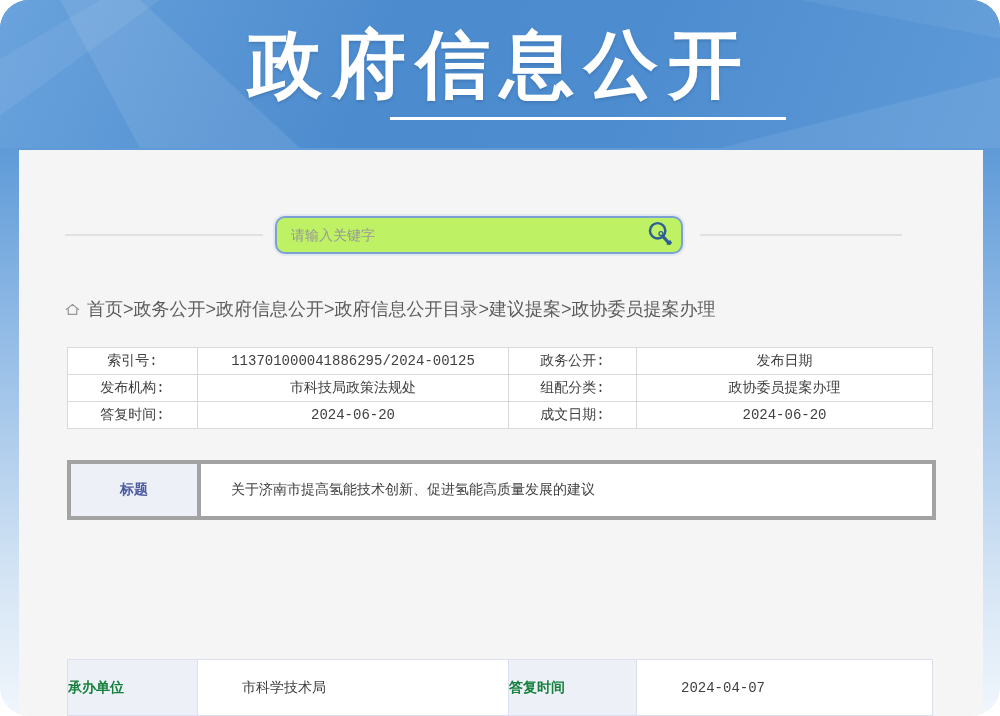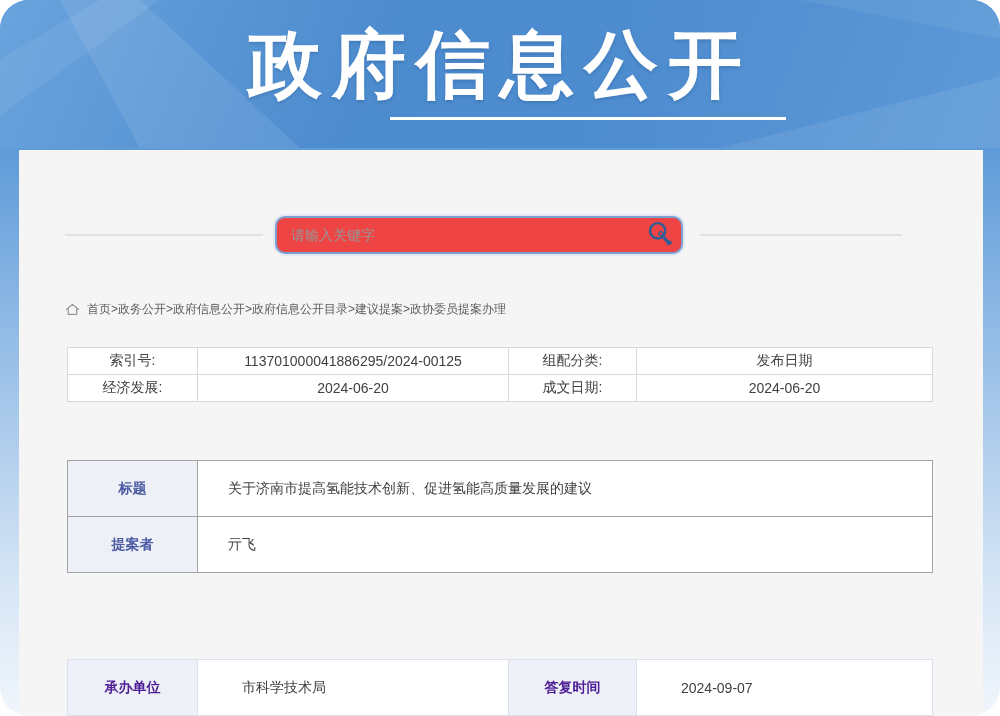--- a/index.html
+++ b/index.html
@@ -60,21 +60,21 @@
 
   
   .search-row { position: absolute; left: 0; top: 66px; width: 100%; height: 40px; }
   .divider { position: absolute; top: 18px; height: 2px; background: #e2e1e2; }
   .divider.left  { left: 46px;  width: 198px; }
   .divider.right { left: 681px; width: 202px; }
   .search-box {
     position: absolute;
     left: 256px; top: 0;
     width: 408px; height: 38px;
-    background: #ef4444;
+    background: #bef264;
     border: 2px solid #7ba1d4;
     border-radius: 10px;
     box-shadow: 0 0 0 2px rgba(150,180,220,0.18);
     display: flex;
     align-items: center;
   }
   .search-input {
     flex: 1;
     height: 100%;
     border: none;
@@ -93,66 +93,66 @@
     cursor: pointer;
     display: flex; align-items: center; justify-content: center;
   }
 
   
   .breadcrumb {
     position: absolute;
     left: 46px; top: 151px;
     display: flex;
     align-items: flex-end;
-    font-size: 12px;
+    font-size: 18px;
     color: #5c5c5c;
     white-space: nowrap;
   }
   .breadcrumb .home-ic { margin-right: 7px; display: inline-flex; }
   .breadcrumb span { line-height: 16px; }
   .crumb { cursor: pointer; }
 
   
   table { border-collapse: collapse; table-layout: fixed; background: #ffffff; }
-  td, th { font-size: 14px; font-weight: normal; overflow: hidden; }
+  td, th { font-size: 14px; font-weight: normal; overflow: hidden; font-family: Liberation Mono, monospace; }
 
   
   .info-table { position: absolute; left: 48px; top: 197px; width: 865px; }
   .info-table td {
     border: 1px solid #d9d9d9;
     height: 27px;
     text-align: center;
     color: #404040;
     background: #ffffff;
   }
 
   
   .detail-table { position: absolute; left: 48px; top: 310px; width: 865px; }
-  .detail-table th, .detail-table td { border: 1px solid #a3a3a3; height: 56px; }
+  .detail-table th, .detail-table td { border: 4px solid #a3a3a3; height: 56px; }
   .detail-table th {
     background: #eef0f8;
     color: #4a5aa0;
     font-weight: bold;
     text-align: center;
   }
   .detail-table td {
     background: #ffffff;
     color: #3f3f3f;
     text-align: left;
     padding-left: 30px;
   }
 
   
   .reply-table { position: absolute; left: 48px; top: 509px; width: 865px; }
   .reply-table th, .reply-table td { border: 1px solid #dbdfee; height: 56px; }
   .reply-table th {
     background: #eef0f8;
-    color: #4c1d95;
+    color: #15803d;
     font-weight: bold;
-    text-align: center;
+    text-align: left;
   }
   .reply-table td {
     background: #ffffff;
     color: #3f3f3f;
     text-align: left;
     padding-left: 44px;
   }
 </style>
 </head>
 <body>
@@ -212,60 +212,62 @@
       <colgroup>
           <col style="width:130px">
           <col style="width:311px">
           <col style="width:128px">
           <col style="width:296px">
         </colgroup>
       <tbody>
         <tr>
           <td>索引号:</td>
           <td>113701000041886295/2024-00125</td>
+          <td>政务公开:</td>
+          <td>发布日期</td>
+        </tr>
+        <tr>
+          <td>发布机构:</td>
+          <td>市科技局政策法规处</td>
           <td>组配分类:</td>
-          <td>发布日期</td>
-        </tr>
-        <tr>
-          <td>经济发展:</td>
+          <td>政协委员提案办理</td>
+        </tr>
+        <tr>
+          <td>答复时间:</td>
           <td>2024-06-20</td>
           <td>成文日期:</td>
           <td>2024-06-20</td>
         </tr>
       </tbody>
     </table>
 
     <table class="detail-table">
       <colgroup>
           <col style="width:130px">
           <col style="width:735px">
         </colgroup>
       <tbody>
         <tr>
           <th>标题</th>
           <td>关于济南市提高氢能技术创新、促进氢能高质量发展的建议</td>
-        </tr>
-        <tr>
-          <th>提案者</th>
-          <td>亓飞</td>
         </tr>
       </tbody>
     </table>
 
     <table class="reply-table">
       <colgroup>
           <col style="width:130px">
           <col style="width:311px">
           <col style="width:128px">
           <col style="width:296px">
         </colgroup>
       <tbody>
         <tr>
           <th>承办单位</th>
           <td>市科学技术局</td>
           <th>答复时间</th>
-          <td>2024-09-07</td>
+          <td>2024-04-07</td>
         </tr>
       </tbody>
     </table>
 
   </div>
 </div>
 
 </body></html>

